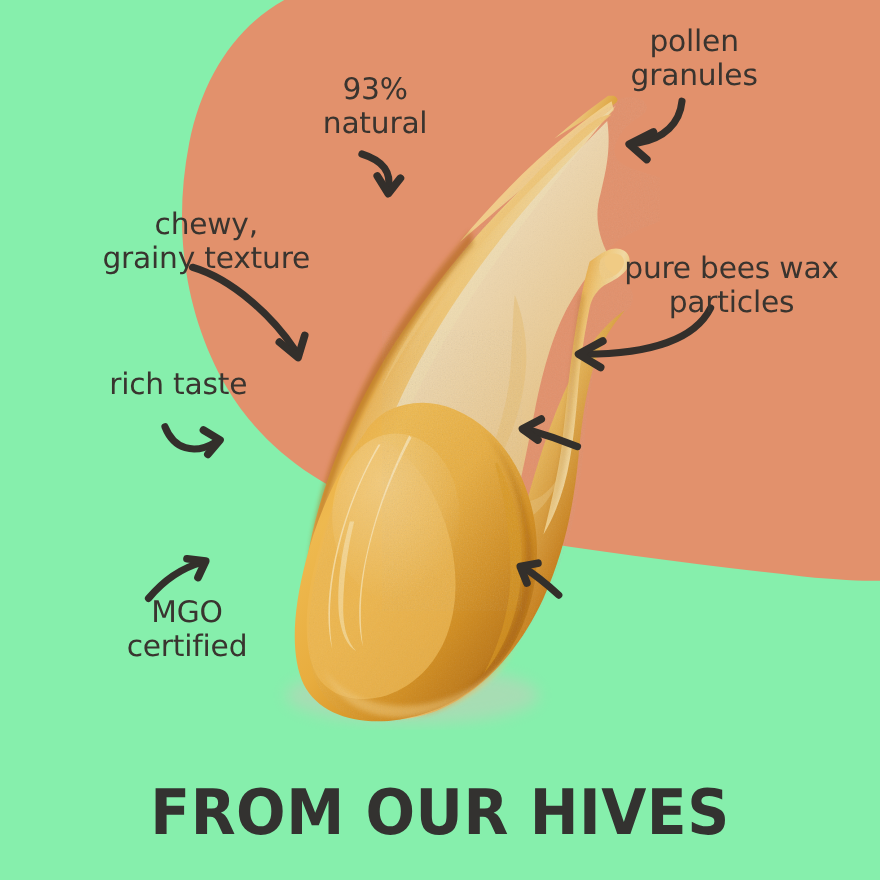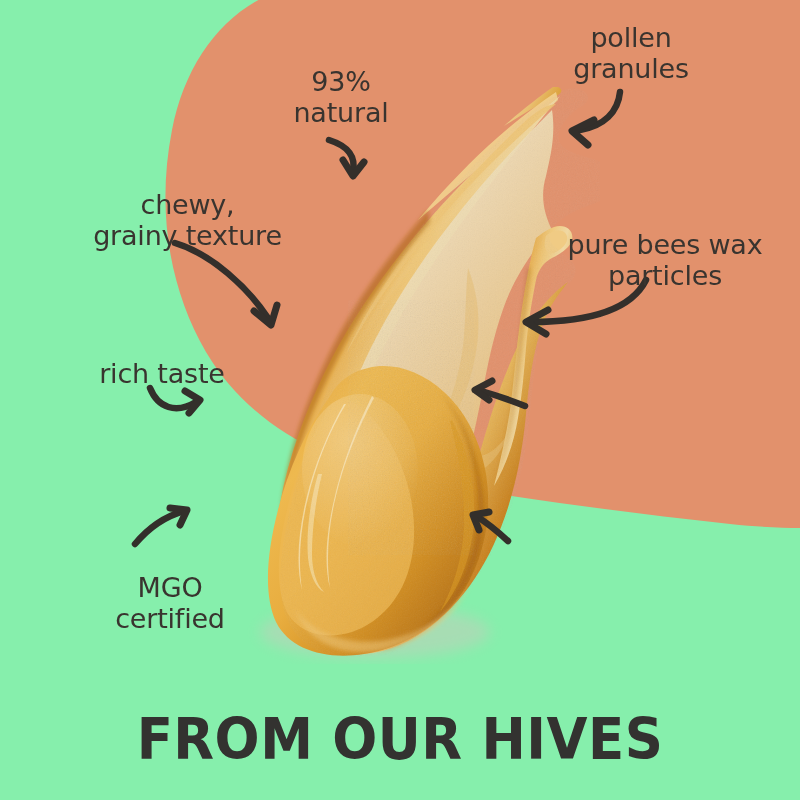--- a/index.html
+++ b/index.html
@@ -40,23 +40,23 @@
     letter-spacing: -0.2px;
     white-space: pre-line;
   }
   .label.c  { text-align: center; }
 
   
   #lbl-pollen     { left: 516px; top: 22px;  width: 230px; }
   #lbl-natural    { left: 246px; top: 66px;  width: 190px; }
   #lbl-chewy      { left: 60px;  top: 173px; width: 255px; margin-top: 16px; }
   #lbl-beeswax    { left: 540px; top: 229px; width: 250px; }
-  #lbl-rich       { left: 62px;  top: 334px; width: 200px; margin-top: 24px; }
+  #lbl-rich       { left: 62px;  top: 334px; width: 200px; }
   #lbl-bio        { left: 520px; top: 394px; width: 260px; }
-  #lbl-mgo        { left: 64px;  top: 572px; width: 212px; }
+  #lbl-mgo        { left: 64px;  top: 541px; width: 212px; }
   #lbl-remains    { left: 478px; top: 544px; width: 280px; }
 
   
   .arrows {
     position: absolute;
     left: 0; top: 0;
     width: 800px; height: 800px;
     pointer-events: none;
   }
 

